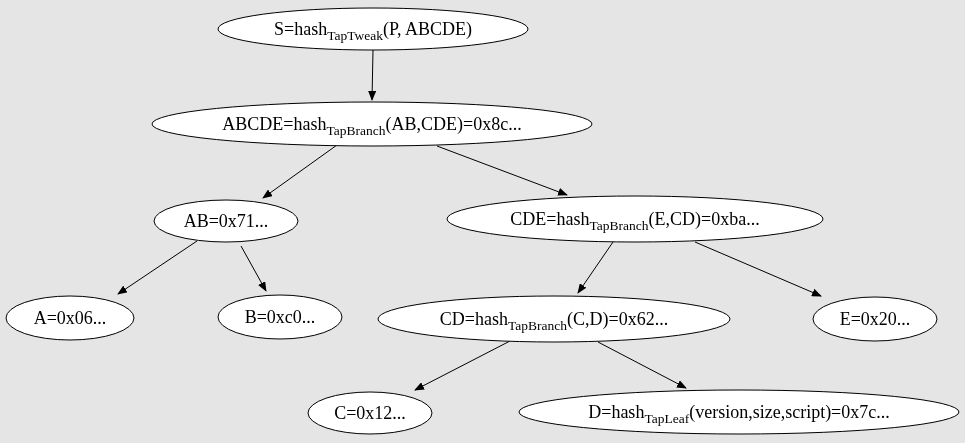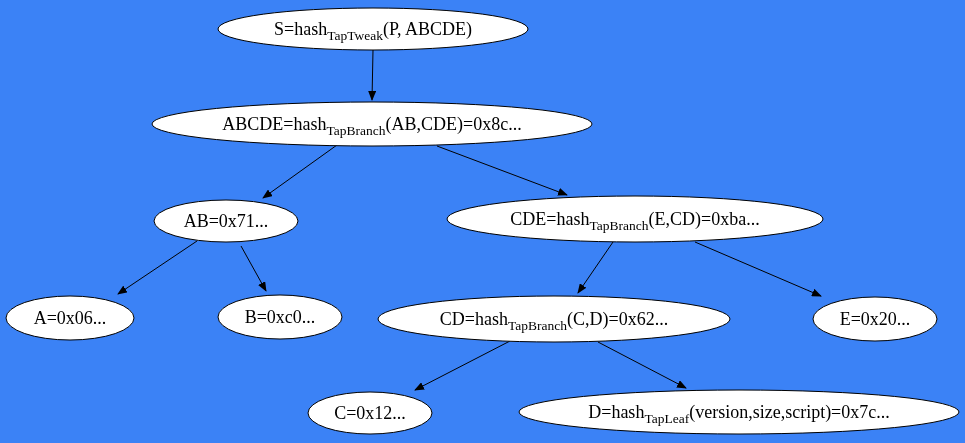--- a/index.html
+++ b/index.html
@@ -4,21 +4,21 @@
 <style>
   html, body {
     margin: 0;
     padding: 0;
     background: #ffffff;
   }
   .canvas {
     position: relative;
     width: 965px;
     height: 443px;
-    background: #3b82f6;
+    background: #e5e5e5;
     overflow: hidden;
   }
   svg text {
     font-family: "Liberation Serif", "DejaVu Serif", serif;
     fill: #000000;
   }
 </style>
 </head>
 <body>
 

